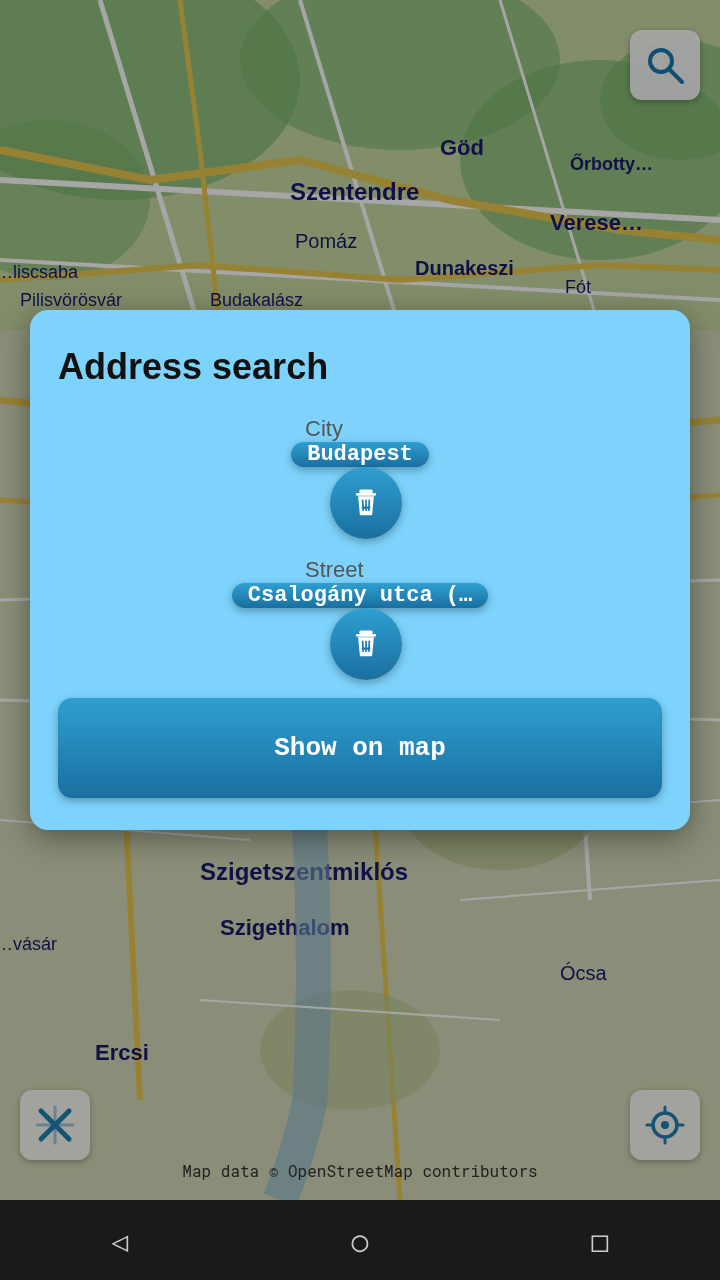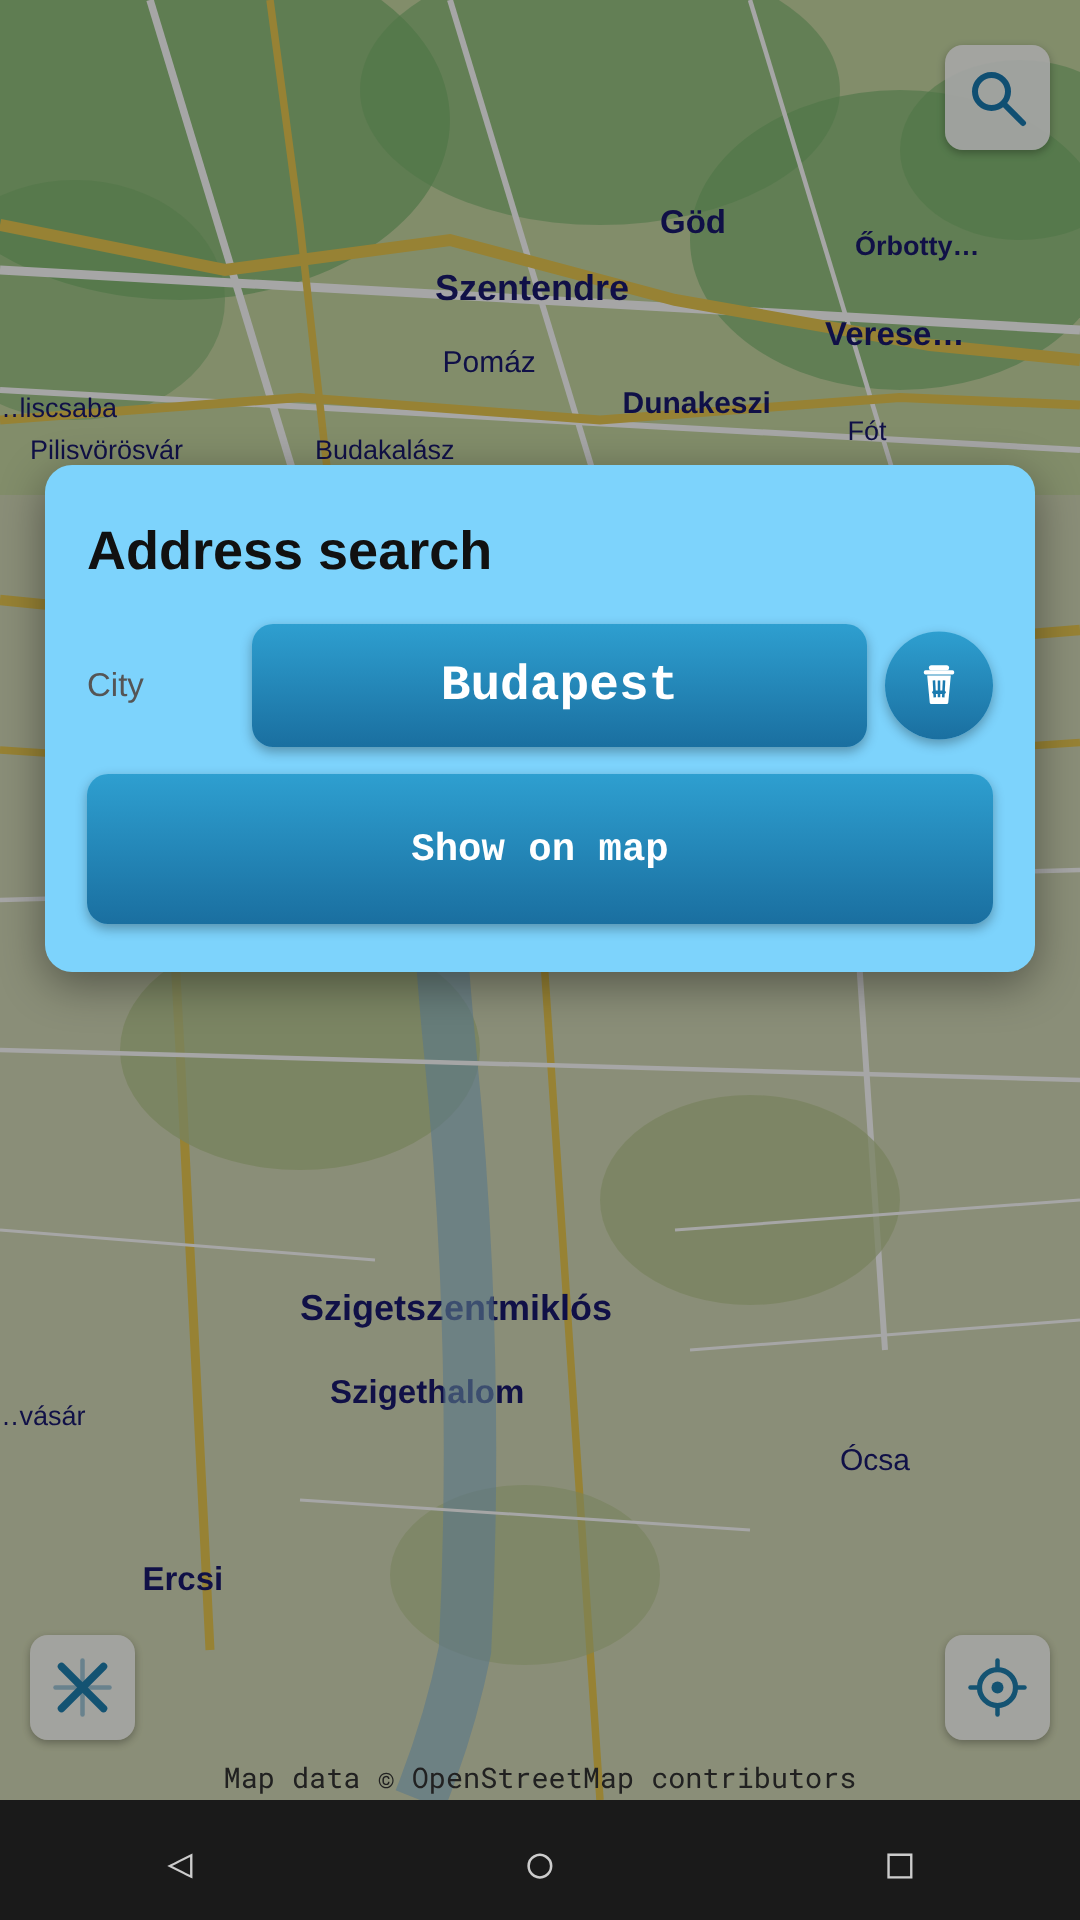--- a/index.html
+++ b/index.html
@@ -92,24 +92,24 @@
       border-radius: 12px;
       display: flex; align-items: center; justify-content: center;
       z-index: 10;
       cursor: pointer;
       box-shadow: 0 2px 6px rgba(0,0,0,0.3);
     }
 
     
     .map-attribution {
       position: absolute;
-      bottom: 82px;
+      bottom: 99px;
       left: 50%;
       transform: translateX(-50%);
-      font-size: 19px;
+      font-size: 16px;
       color: #333;
       z-index: 10;
       white-space: nowrap;
     }
 
     
     .dialog-overlay {
       position: absolute;
       top: 0; left: 0;
       width: 720px;
@@ -137,38 +137,39 @@
       color: #111;
       margin-bottom: 28px;
       font-family: sans-serif;
     }
 
     
     .field-row {
       display: flex;
       align-items: center;
       margin-bottom: 18px;
+      flex-direction: column;
     }
 
     .field-label {
       font-size: 22px;
       color: #555;
       width: 110px;
       flex-shrink: 0;
       font-family: sans-serif;
     }
 
     .field-input-btn {
       flex: 1;
       height: 82px;
       background: linear-gradient(180deg, #2e9fd0 0%, #1a6fa0 100%);
       border: none;
       border-radius: 14px;
       color: #fff;
-      font-size: 33px;
+      font-size: 22px;
       font-family: 'Courier New', monospace;
       font-weight: bold;
       cursor: pointer;
       display: flex;
       align-items: center;
       justify-content: center;
       box-shadow: 0 3px 8px rgba(0,0,0,0.3);
       overflow: hidden;
       text-align: center;
       padding: 0 16px;
@@ -342,20 +343,35 @@
           <path d="M9 10 l1.5 16 a1 1 0 0 0 1 0.9 h9 a1 1 0 0 0 1-0.9 L23 10 Z" fill="#fff"></path>
           <line x1="13" y1="13" x2="13.5" y2="23" stroke="#1a7ab0" stroke-width="1.5"></line>
           <line x1="16" y1="13" x2="16" y2="23" stroke="#1a7ab0" stroke-width="1.5"></line>
           <line x1="19" y1="13" x2="18.5" y2="23" stroke="#1a7ab0" stroke-width="1.5"></line>
 
           <rect x="12" y="19" width="8" height="2" rx="1" fill="#1a7ab0"></rect>
         </svg>
       </button>
     </div>
 
+    <div class="field-row">
+      <div class="field-label">Street</div>
+      <button class="field-input-btn">Csalogány utca (…</button>
+      <button class="field-delete-btn">
+        <svg class="trash-svg" viewBox="0 0 32 32">
+          <rect x="10" y="4" width="12" height="3" rx="1.5" fill="#fff"></rect>
+          <rect x="7" y="7" width="18" height="2.5" rx="1" fill="#fff"></rect>
+          <path d="M9 10 l1.5 16 a1 1 0 0 0 1 0.9 h9 a1 1 0 0 0 1-0.9 L23 10 Z" fill="#fff"></path>
+          <line x1="13" y1="13" x2="13.5" y2="23" stroke="#1a7ab0" stroke-width="1.5"></line>
+          <line x1="16" y1="13" x2="16" y2="23" stroke="#1a7ab0" stroke-width="1.5"></line>
+          <line x1="19" y1="13" x2="18.5" y2="23" stroke="#1a7ab0" stroke-width="1.5"></line>
+          <rect x="12" y="19" width="8" height="2" rx="1" fill="#1a7ab0"></rect>
+        </svg>
+      </button>
+    </div>
 
 
     <div class="action-row">
       <button class="btn-show-map">Show on map</button>
     </div>
 
   </div>
 </div>
 
 <div class="nav-bar">

